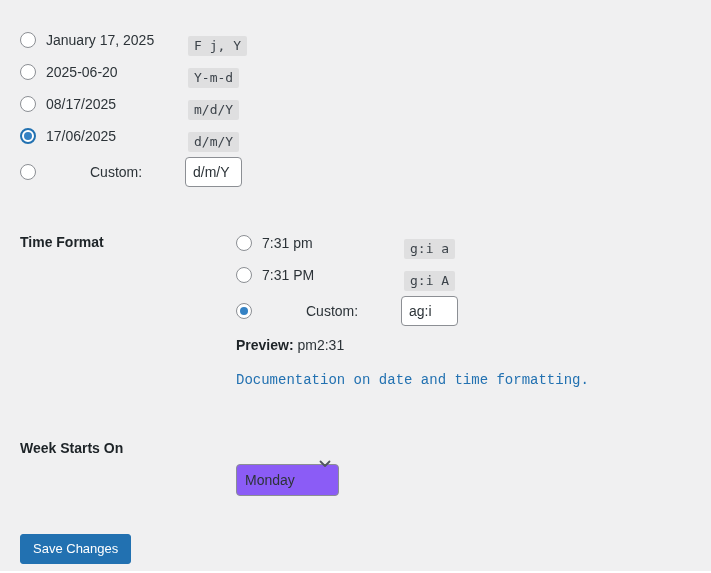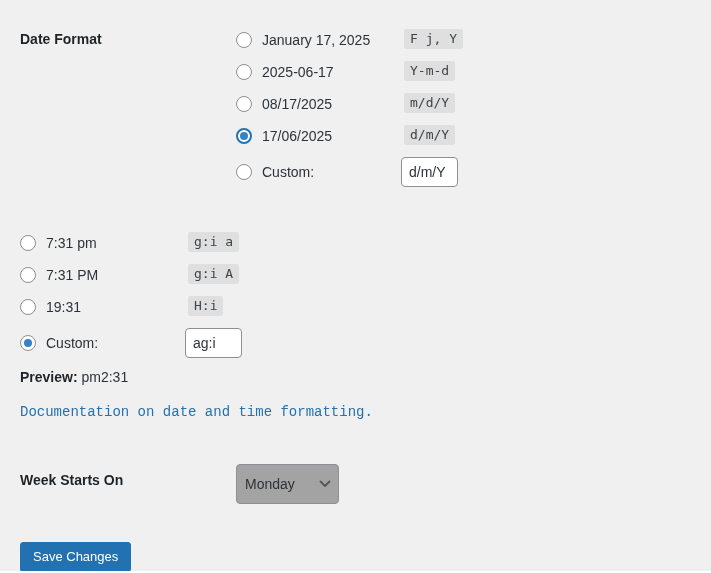--- a/index.html
+++ b/index.html
@@ -53,31 +53,31 @@
     border-radius: 50%;
     background: #3582c4;
   }
   .radio.focus {
     border: 2px solid #2271b1;
   }
   .opt-label { line-height: 21px; }
   .fmt {
     position: absolute;
     left: 168px;
-    top: 0;
+    top: 7px;
     font-family: "DejaVu Sans Mono", monospace;
     font-size: 13px;
     line-height: 14px;
     color: #3c434a;
     background: #dfdfe0;
     padding: 3px 6px;
     border-radius: 2px;
     white-space: pre;
   }
-  .option-custom { height: 30px; margin-bottom: 8px; }
+  .option-custom { height: 30px; margin-bottom: 8px; gap: 44px; }
   .custom-input {
     position: absolute;
     left: 165px;
     top: 0;
     width: 57px;
     height: 30px;
     border: 1px solid #8c8f94;
     border-radius: 4px;
     background: #fff;
     padding: 0 7px;
@@ -89,30 +89,31 @@
   .preview { margin-top: 9px; line-height: 21px; }
   .preview strong { color: #1d2327; }
   .doc-link-wrap { margin-top: 13px; line-height: 21px; }
   .doc-link { color: #2271b1; text-decoration: none; cursor: pointer; font-family: Liberation Mono, monospace; }
 
   .select-wrap { position: relative; display: inline-block; }
   .week-select {
     -webkit-appearance: none;
     appearance: none;
     width: 103px;
-    height: 40px;
+    height: 32px;
     border: 1px solid #8c8f94;
     border-radius: 4px;
-    background: #a3a3a3;
+    background: #8b5cf6;
     padding: 0 26px 0 8px;
     font-family: "Liberation Sans", sans-serif;
     font-size: 14px;
     color: #2c3338;
     cursor: pointer;
     outline: none;
+    margin-top: 32px;
   }
   .chevron-down {
     position: absolute;
     right: 8px; top: 50%;
     margin-top: -4px;
     pointer-events: none;
   }
   .section-week .th { padding-top: 22px; }
   .section-week .td { padding-top: 15px; }
 
@@ -136,32 +137,31 @@
     width: 100%; height: 2px;
     background: #ffffff;
   }
 </style>
 </head>
 <body>
 
 <div class="form-table">
 
   <div class="tr section-date">
-    <div class="th">Date Format</div>
     <div class="td">
 
       <label class="option">
         <span class="radio"></span>
         <span class="opt-label">January 17, 2025</span>
         <code class="fmt">F j, Y</code>
       </label>
 
       <label class="option">
         <span class="radio"></span>
-        <span class="opt-label">2025-06-17</span>
+        <span class="opt-label">2025-06-20</span>
         <code class="fmt">Y-m-d</code>
       </label>
 
       <label class="option">
         <span class="radio"></span>
         <span class="opt-label">08/17/2025</span>
         <code class="fmt">m/d/Y</code>
       </label>
 
       <label class="option">
@@ -173,39 +173,35 @@
       <label class="option option-custom">
         <span class="radio"></span>
         <span class="opt-label">Custom:</span>
         <input class="custom-input" type="text" value="d/m/Y" style="">
       </label>
 
     </div>
   </div>
 
   <div class="tr section-time">
+    <div class="th">Time Format</div>
     <div class="td">
 
       <label class="option">
         <span class="radio"></span>
         <span class="opt-label">7:31 pm</span>
         <code class="fmt">g:i a</code>
       </label>
 
       <label class="option">
         <span class="radio"></span>
         <span class="opt-label">7:31 PM</span>
         <code class="fmt">g:i A</code>
       </label>
 
-      <label class="option">
-        <span class="radio"></span>
-        <span class="opt-label">19:31</span>
-        <code class="fmt">H:i</code>
-      </label>
 
       <label class="option option-custom">
         <span class="radio checked"></span>
         <span class="opt-label">Custom:</span>
         <input class="custom-input" type="text" value="ag:i" style="">
       </label>
 
       <p class="preview">
         <strong>Preview:</strong>
         <span>pm2:31</span>

